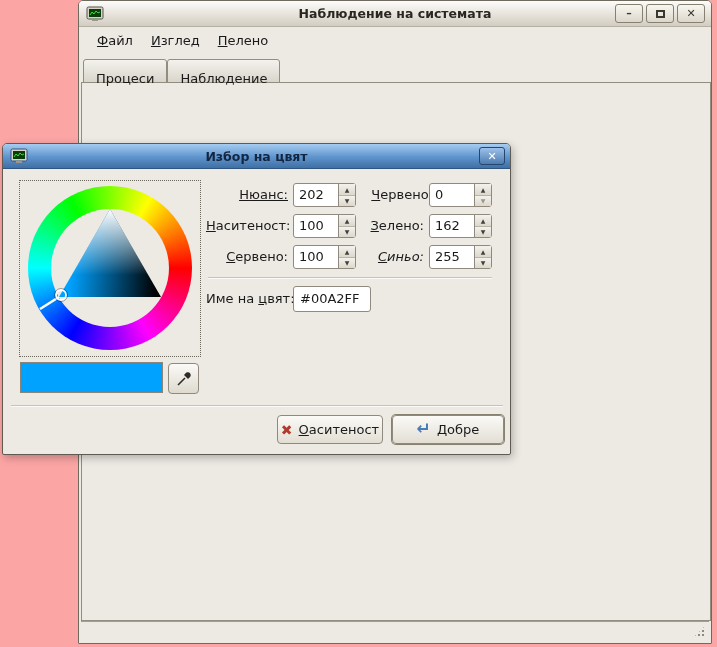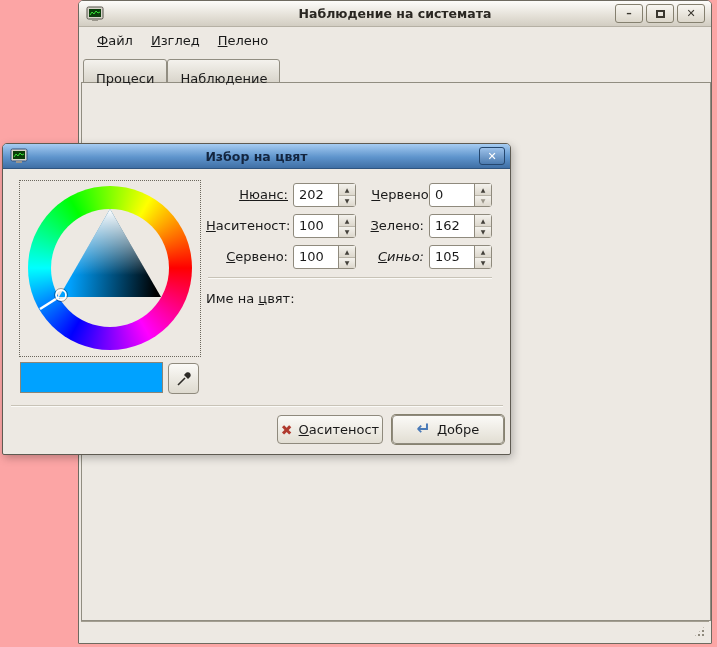--- a/index.html
+++ b/index.html
@@ -285,30 +285,31 @@
     <span class="spinbox" style="left:426px;top:70px;">
       <span class="spin-value">162</span>
       <span class="spin-arrows">
           <div style="font-size:6px;">▲</div>
           <div style="font-size:6px;">▼</div>
         </span>
     </span>
 
     <span class="spin-label" style="left:339px;top:105px;font-style:italic;"><span></span><u>С</u><span>иньо:</span></span>
     <span class="spinbox" style="left:426px;top:101px;">
-      <span class="spin-value">105</span>
+      <span class="spin-value">255</span>
       <span class="spin-arrows">
           <div style="font-size:6px;">▲</div>
           <div style="font-size:6px;">▼</div>
         </span>
     </span>
 
     <div class="hr" style="left:205px;top:133px;width:284px;"></div>
 
     <span class="spin-label" style="left:203px;top:147px;"><span>Име на </span><u>ц</u><span>вят:</span></span>
+    <span class="entry" style="left:290px;top:142px;width:78px;">#00A2FF</span>
 
     <div class="hr" style="left:8px;top:261px;width:492px;"></div>
 
     <span class="gtk-btn" style="left:274px;top:271px;width:106px;">
       <span class="icon-cancel">✖</span>
       <span><u>О</u><span>аситеност</span></span>
     </span>
     <span class="gtk-btn default" style="left:389px;top:271px;width:112px;">
       <span class="icon-ok">↵</span>
       <span><u>Д</u><span>обре</span></span>

